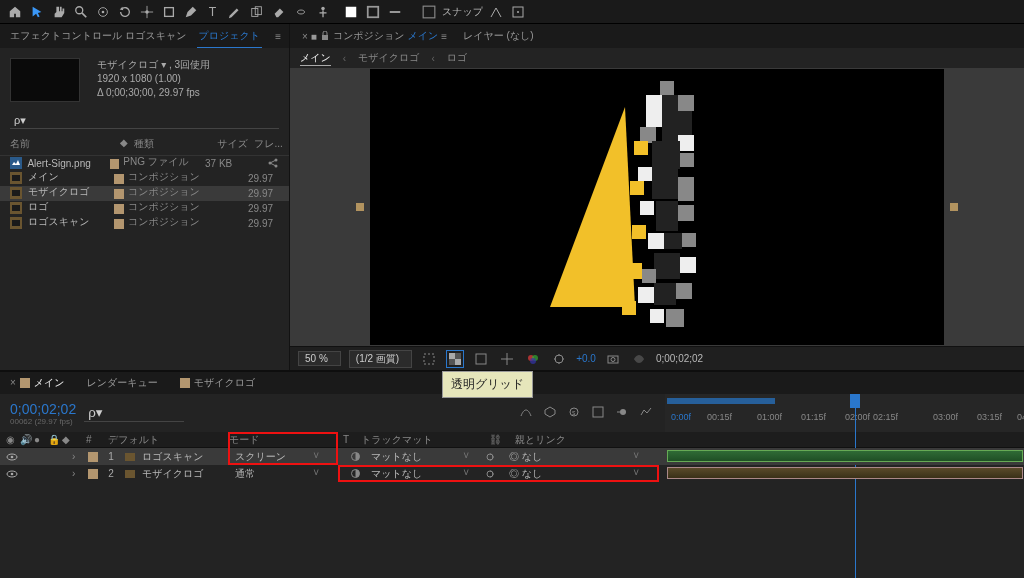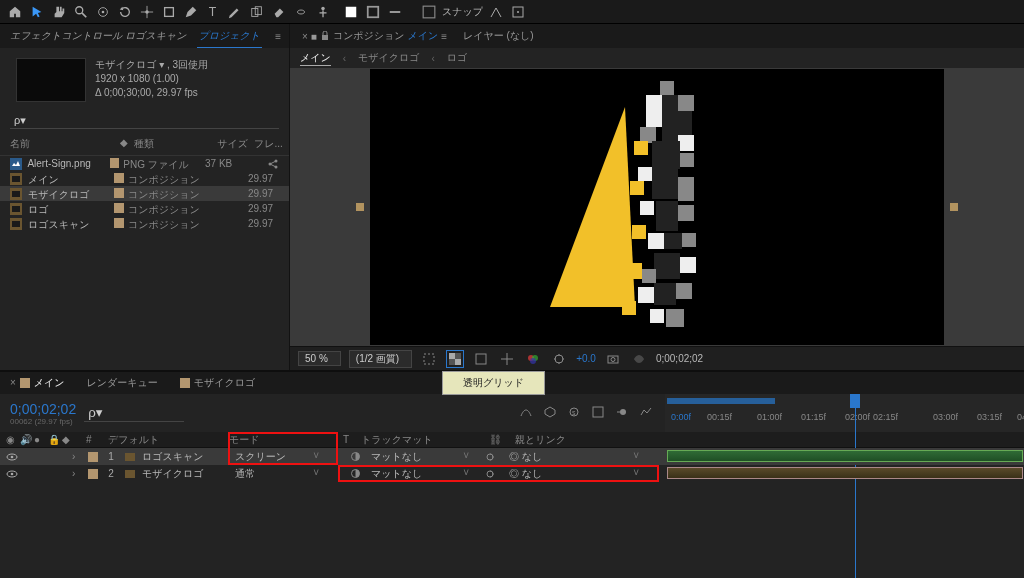--- a/index.html
+++ b/index.html
@@ -16,36 +16,36 @@
 .workspace-tabs { display: flex; margin-left: auto; gap: 0; height: 100%; align-items: stretch; }
 .ws-tab { padding: 0 10px; display: flex; align-items: center; color: #999; cursor: pointer; font-size: 10px; }
 .ws-tab.active { border-bottom: 2px solid #2a77cc; color: #ddd; }
 
 
 .main-row { display: flex; height: 346px; }
 
 
 .project-panel { width: 290px; background: #232323; display: flex; flex-direction: column; border-right: 1px solid #121212; }
 .panel-tabs { height: 24px; background: #1a1a1a; display: flex; align-items: center; padding: 0 8px; gap: 8px; }
-.panel-tab { color: #999; cursor: pointer; font-size: 10px; padding: 4px 2px; font-style: italic; }
+.panel-tab { color: #999; cursor: pointer; font-size: 10px; padding: 4px 2px; }
 .panel-tab.active { color: #2a77cc; border-bottom: 1px solid #2a77cc; }
 .panel-menu { margin-left: auto; color: #888; cursor: pointer; }
-.comp-preview { display: flex; gap: 9px; padding: 10px 16px 6px; }
+.comp-preview { display: flex; gap: 17px; padding: 10px 10px 6px; }
 .thumb { width: 70px; height: 44px; background: #0a0a0a; border: 1px solid #333; }
 .comp-meta { font-size: 10px; color: #aaa; line-height: 1.4; }
 .search-row { padding: 4px 10px; }
 .search-input { width: 100%; background: transparent; border: none; border-bottom: 1px solid #444; color: #ccc; font-size: 11px; padding: 2px 4px; outline: none; }
 .proj-columns { display: flex; padding: 4px 10px; font-size: 10px; color: #888; border-bottom: 1px solid #333; }
 .col-name { flex: 0 0 110px; }
 .col-tag { flex: 0 0 14px; }
 .col-type { flex: 0 0 80px; }
 .col-size { flex: 0 0 40px; text-align: right; padding-right: 6px; }
 .col-fr { flex: 0 0 30px; }
 .proj-list { flex: 1; overflow: auto; }
-.proj-row { display: flex; align-items: flex-start; padding: 2px 10px; font-size: 10px; cursor: pointer; height: 15px; }
+.proj-row { display: flex; align-items: flex-end; padding: 2px 10px; font-size: 10px; cursor: pointer; height: 15px; }
 .proj-row.selected { background: #3a3a3a; }
 .proj-row .tag-sq { width: 10px; height: 10px; background: #b3966f; margin-right: 4px; }
 .proj-row .icon-sq { width: 14px; margin-right: 4px; }
 .proj-row .pname { width: 86px; white-space: nowrap; overflow: hidden; text-align: left; }
 .proj-row .ptype { width: 80px; color: #888; }
 .proj-row .psize { width: 40px; color: #888; text-align: right; padding-right: 6px; }
 .proj-row .pfr { width: 30px; color: #888; }
 .share { margin-left: auto; color: #888; }
 .proj-footer { height: 26px; background: #1f1f1f; display: flex; align-items: center; padding: 0 8px; gap: 6px; border-top: 1px solid #111; }
 .pf-btn { width: 18px; height: 18px; display: flex; align-items: center; justify-content: center; color: #777; cursor: pointer; }
@@ -68,21 +68,21 @@
 .triangle { position: absolute; width: 0; height: 0; border-left: 75px solid transparent; border-right: 10px solid transparent; border-bottom: 200px solid #f2c029; left: 180px; top: 38px; }
 .pixelated { position: absolute; left: 250px; top: 8px; width: 100px; height: 260px; }
 .px { position: absolute; background: #eee; }
 .px.d { background: #222; }
 .px.y { background: #f2c029; }
 .px.g { background: #888; }
 .viewer-footer { height: 24px; background: #1f1f1f; display: flex; align-items: center; padding: 0 8px; gap: 8px; border-top: 1px solid #111; position: relative; }
 .vf-sel { background: #2b2b2b; border: 1px solid #444; color: #ccc; font-size: 10px; padding: 1px 12px 1px 6px; cursor: pointer; position: relative; }
 .vf-btn { width: 18px; height: 18px; display: flex; align-items: center; justify-content: center; color: #888; cursor: pointer; }
 .vf-btn.boxed { outline: 1px solid #2a77cc; outline-offset: -1px; color: #bbb; }
-.tooltip-bubble { position: absolute; background: #e6e6bb; color: #222; padding: 4px 20px; font-size: 10px; top: 24px; left: 152px; white-space: nowrap; border: 1px solid #999; z-index: 10; }
+.tooltip-bubble { position: absolute; background: #e6e6bb; color: #222; padding: 4px 8px; font-size: 12px; top: 24px; left: 152px; white-space: nowrap; border: 1px solid #999; z-index: 10; }
 
 
 .timeline { flex: 1; background: #232323; display: flex; flex-direction: column; border-top: 2px solid #0e0e0e; }
 .tl-tabs { height: 22px; background: #1a1a1a; display: flex; align-items: center; padding: 0 8px; gap: 18px; }
 .tl-tab { font-size: 10px; color: #999; cursor: pointer; padding: 4px 2px; display: flex; align-items: center; gap: 4px; }
 .tl-tab.active { color: #eee; border-bottom: 1px solid #aaa; }
 .tl-tab .comp-ic { width: 10px; height: 10px; background: #b3966f; }
 .tl-head { display: flex; height: 38px; }
 .tl-head-left { width: 665px; display: flex; align-items: center; padding: 0 10px; gap: 8px; background: #232323; }
 .timecode { font-size: 14px; color: #2a77cc; cursor: pointer; }

